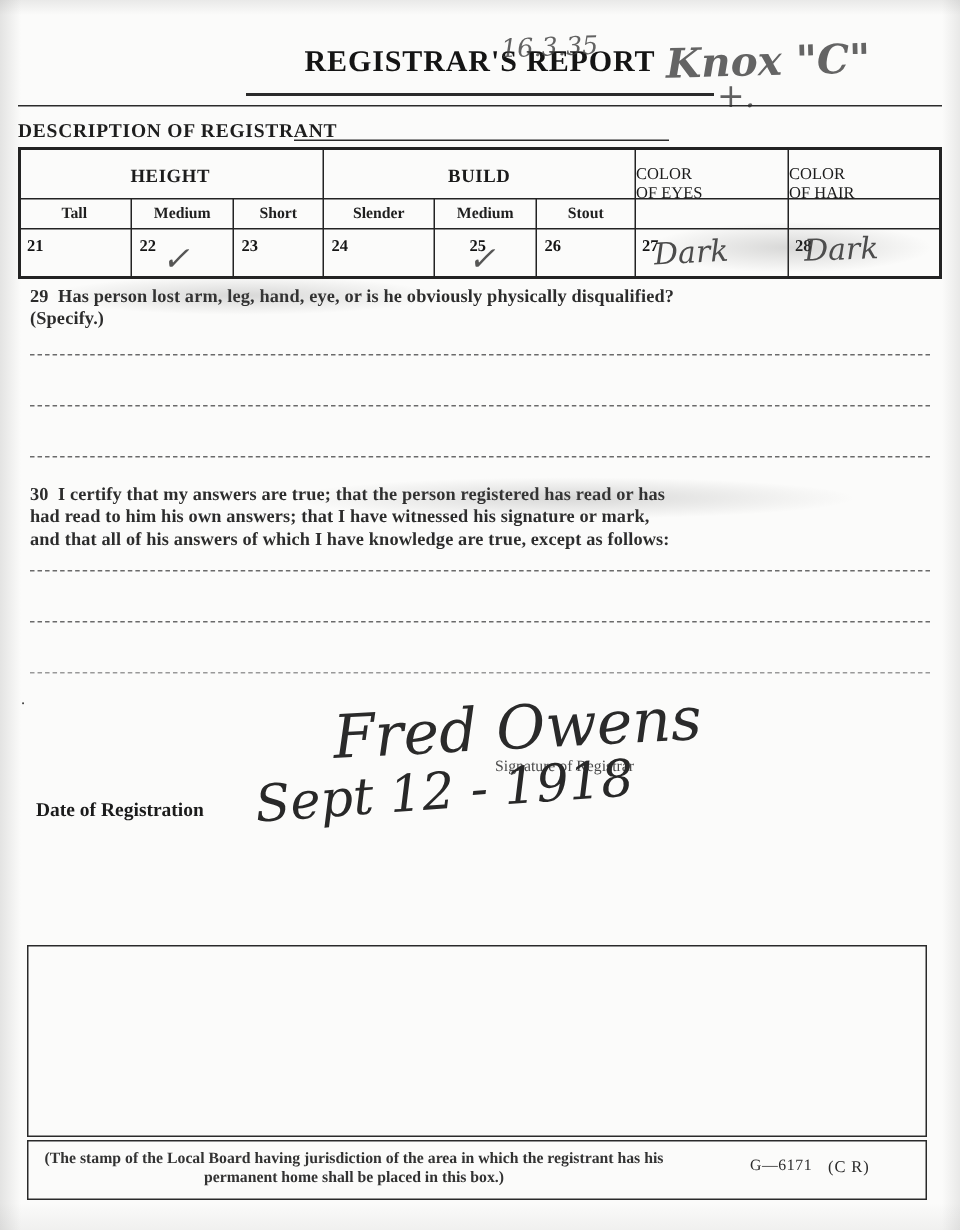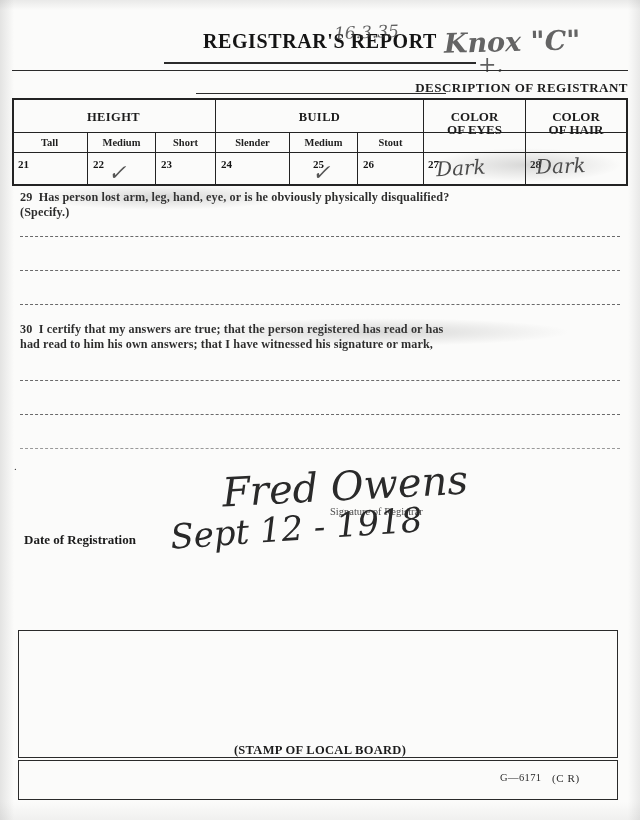--- a/index.html
+++ b/index.html
@@ -61,21 +61,21 @@
     position: absolute;
     background: #2b2b2b;
   }
   .rule-thin { height: 1px; }
   .rule-med { height: 2px; }
 
   .subtitle-row {
     position: absolute;
     left: 0; top: 70px;
     width: 616px;
-    text-align: right;
+    text-align: left;
   }
   .subtitle {
     font-weight: bold;
     font-size: 13px;
     letter-spacing: 0.5px;
     color: #1d1d1d;
   }
 
   
   .hand {
@@ -137,23 +137,22 @@
     color: #1f1f1f;
   }
   .cellnum {
     position: absolute;
     font-size: 11px;
     font-weight: bold;
     color: #151515;
   }
   .eyes-hair {
     position: absolute;
-    font-weight: bold;
-    font-size: 13px;
-    text-align: center;
+    font-weight: normal;
+    font-size: 11px;
     line-height: 13px;
     color: #1c1c1c;
   }
   .hand-eyes {
     left: 424px; top: 148px;
     font-size: 20px;
     transform: rotate(-3deg);
     opacity: .85;
   }
   .hand-hair {
@@ -377,37 +376,41 @@
     </div>
     <div class="q q29b">(Specify.)</div>
 
     <div class="dotline" style="left:8px; top:228px; width:600px;"></div>
     <div class="dotline" style="left:8px; top:262px; width:600px;"></div>
     <div class="dotline" style="left:8px; top:296px; width:600px;"></div>
 
     <div class="q q30">
       <span>30</span>&nbsp;&nbsp;<span>I certify that my answers are true; that the person registered has read or has</span><br>
       <span>had read to him his own answers; that I have witnessed his signature or mark,</span><br>
+      <span>and that all of his answers of which I have knowledge are true, except as follows:</span>
     </div>
 
     <div class="dotline" style="left:8px; top:372px; width:600px;"></div>
     <div class="dotline" style="left:8px; top:406px; width:600px;"></div>
     <div class="dotline faint" style="left:8px; top:440px; width:600px;"></div>
     <div class="tiny-mark" style="left:2px; top:452px;">.</div>
 
     <div class="sig-hand">Fred Owens</div>
     <div class="sig-caption">Signature of Registrar</div>
 
     <div class="date-label">Date of Registration</div>
     <div class="date-hand">Sept 12 - 1918</div>
 
     <div class="stamp-box"></div>
-    <div class="stamp-label">(STAMP OF LOCAL BOARD)</div>
 
     <div class="footnote-box"></div>
+    <div class="footnote">
+      <span>(The stamp of the Local Board having jurisdiction of the area in which</span>
+      <span>the registrant has his permanent home shall be placed in this box.)</span>
+    </div>
     <div class="form-code">G—6171</div>
     <div class="form-code2">(C   R)</div>
 
     <div class="smudge" style="left:20px; top:176px; width:260px; height:26px;"></div>
     <div class="smudge" style="left:180px; top:310px; width:380px; height:28px;"></div>
     <div class="smudge" style="left:420px; top:140px; width:190px; height:34px;"></div>
   </div>
 </div>
 
 </body></html>

